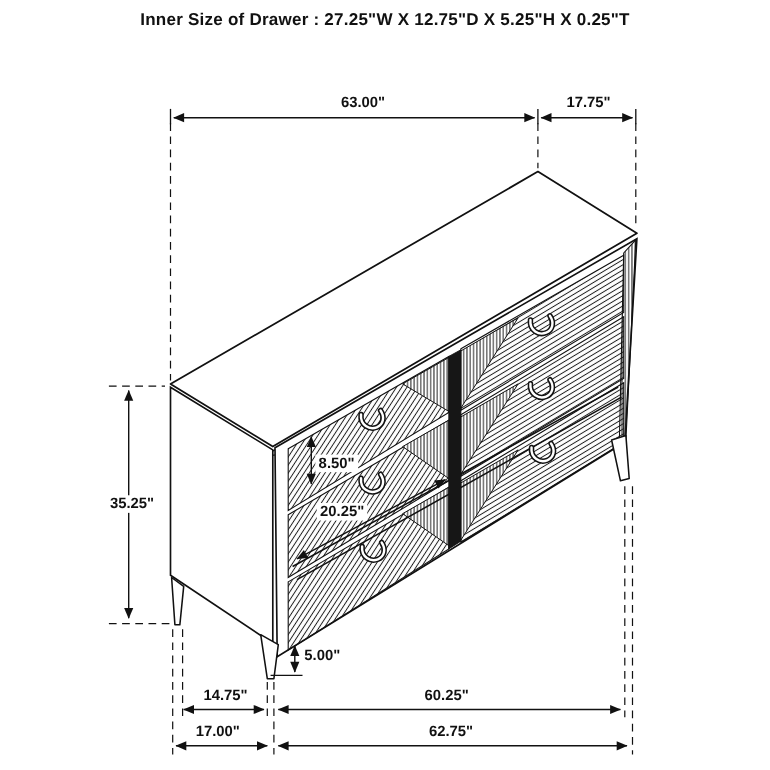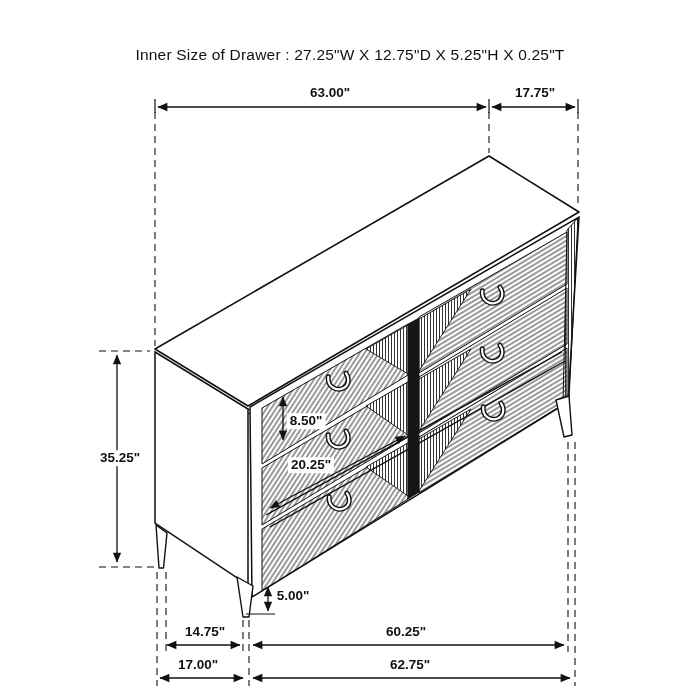--- a/index.html
+++ b/index.html
@@ -1,20 +1,20 @@
 <!DOCTYPE html>
 <html><head>
 <meta charset="utf-8">
 <style>
   html,body{margin:0;padding:0;background:#ffffff;}
   body{width:700px;height:700px;position:relative;overflow:hidden;
        font-family:"Liberation Sans", sans-serif;color:#111;}
   .stage{position:absolute;inset:0;}
   .title{position:absolute;left:0;top:10px;width:700px;text-align:center;
-         font-size:15.5px;font-weight:normal;letter-spacing:0.2px;margin-top:36px;}
+         font-size:15.5px;font-weight:bold;letter-spacing:0.2px;}
   .dim-label{position:absolute;transform:translate(-50%,-50%);
              font-size:13.5px;font-weight:bold;background:#ffffff;
              padding:0 3px;white-space:nowrap;line-height:1.15;}
   svg{position:absolute;left:0;top:0;}
 </style>
 </head>
 <body>
 
 <div class="stage">
 

